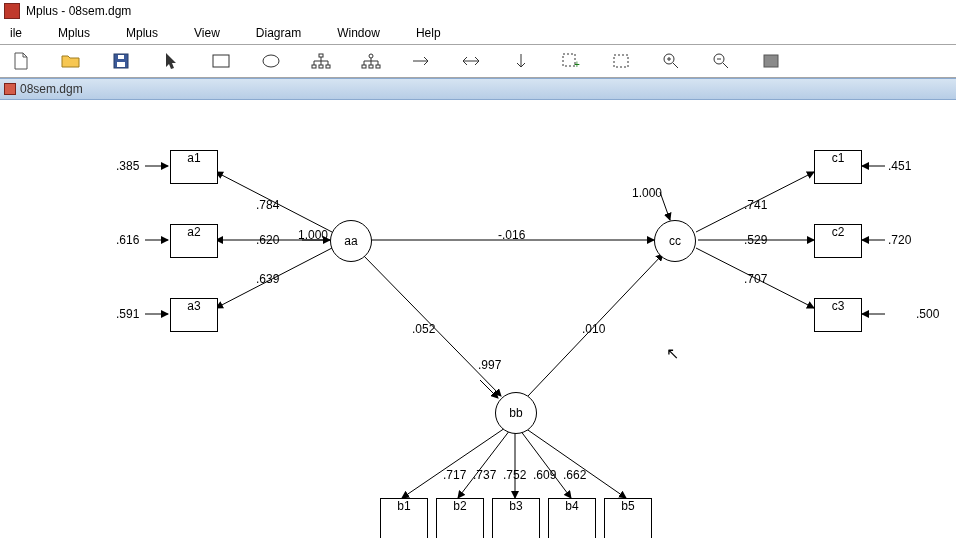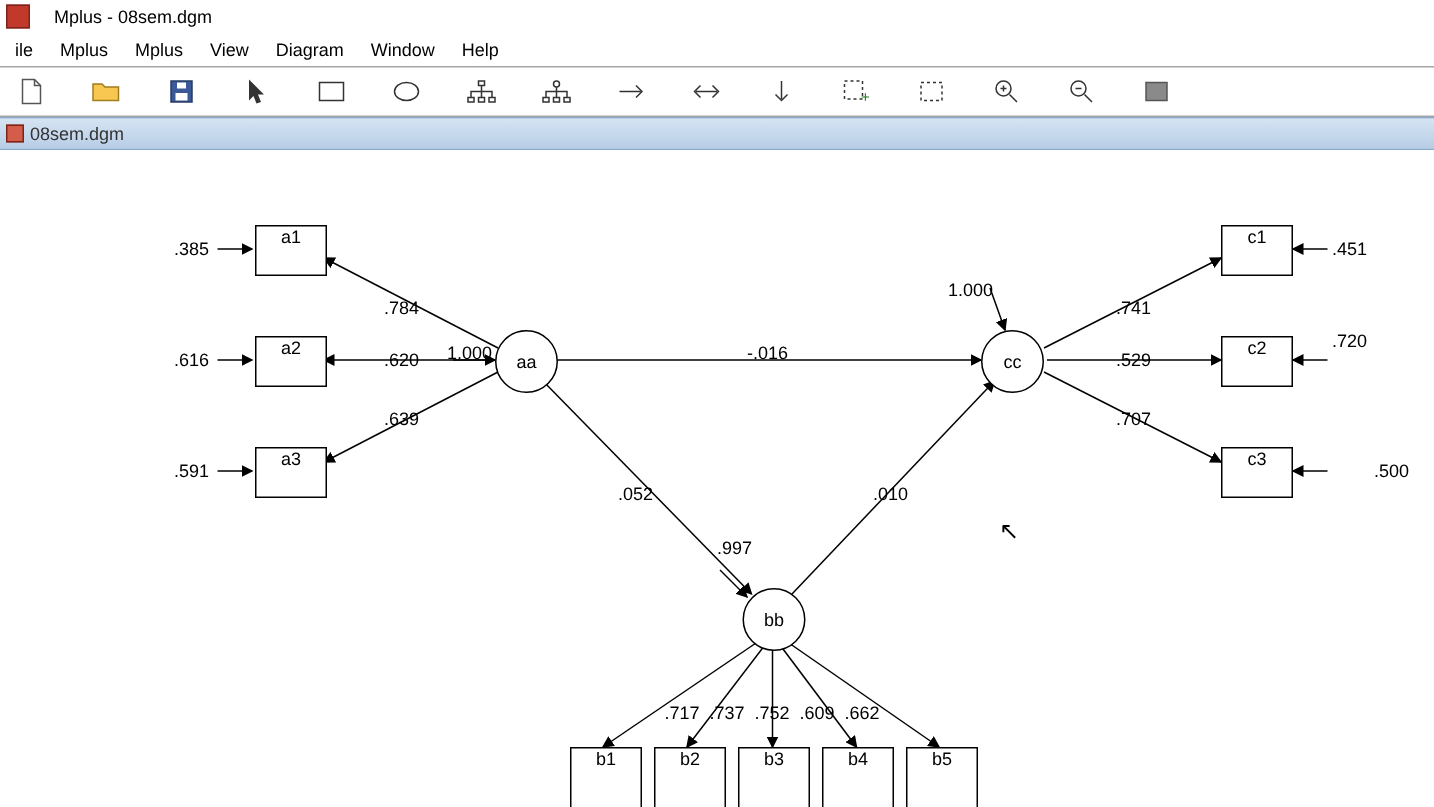--- a/index.html
+++ b/index.html
@@ -1,19 +1,19 @@
 <!DOCTYPE html>
 <html><head>
 <meta charset="utf-8">
 <style>
 html,body{margin:0;padding:0;font-family:"Segoe UI",Tahoma,sans-serif;font-size:12px;color:#000;background:#fff;width:956px;height:538px;overflow:hidden}
-.titlebar{height:22px;background:#fff;display:flex;align-items:center;gap:16px;padding-left:4px;border-bottom:0}
+.titlebar{height:22px;background:#fff;display:flex;align-items:center;gap:6px;padding-left:4px;border-bottom:0}
 .titlebar .ticon{width:14px;height:14px;background:#c0392b;border:1px solid #7b241c}
 .titlebar .ttxt{color:#000}
-.menubar{height:22px;display:flex;align-items:center;gap:2px;padding-left:2px;color:#000;border-bottom:1px solid #a6a6a6}
+.menubar{height:22px;display:flex;align-items:center;gap:20px;padding-left:2px;color:#000;border-bottom:1px solid #a6a6a6}
 .menubar span{padding:2px 8px;cursor:default}
 .toolbar{height:32px;display:flex;align-items:center;gap:28px;padding-left:10px;border-bottom:1px solid #a6a6a6}
 .toolbar .tbtn{width:22px;height:22px;display:flex;align-items:center;justify-content:center;color:#444;cursor:default}
 .toolbar .tbtn svg{display:block}
 .doctab{height:20px;background:linear-gradient(#d6e4f2,#b7cde6);border-top:1px solid #8aa9cf;border-bottom:1px solid #8aa9cf;display:flex;align-items:center;padding-left:4px;gap:4px;font-size:12px;color:#333}
 .doctab .ticon2{width:10px;height:10px;border:1px solid #7b241c;background:#d35c4a}
 .canvas{position:relative;width:956px;height:442px;background:#fff}
 .node-rect{position:absolute;border:1px solid #000;background:#fff;display:flex;justify-content:center;font-size:12px}
 .node-circ{position:absolute;border:1px solid #000;border-radius:50%;background:#fff;display:flex;align-items:center;justify-content:center;font-size:12px}
 .lbl{position:absolute;font-size:12px;color:#000;white-space:nowrap}
@@ -227,21 +227,21 @@
     </div>
   <div class="node-rect" style="left:604px;top:398px;width:46px;height:40px">
       <span>b5</span>
     </div>
 
   <div class="lbl" style="left:116px;top:59px">.385</div>
   <div class="lbl" style="left:116px;top:133px">.616</div>
   <div class="lbl" style="left:116px;top:207px">.591</div>
 
   <div class="lbl" style="left:888px;top:59px">.451</div>
-  <div class="lbl" style="left:888px;top:120px">.720</div>
+  <div class="lbl" style="left:888px;top:133px">.720</div>
   <div class="lbl" style="left:916px;top:207px">.500</div>
 
   <div class="lbl" style="left:256px;top:98px">.784</div>
   <div class="lbl" style="left:256px;top:133px">.620</div>
   <div class="lbl" style="left:256px;top:172px">.639</div>
 
   <div class="lbl" style="left:298px;top:128px">1.000</div>
 
   <div class="lbl" style="left:744px;top:98px">.741</div>
   <div class="lbl" style="left:744px;top:133px">.529</div>

